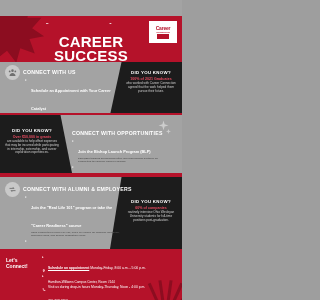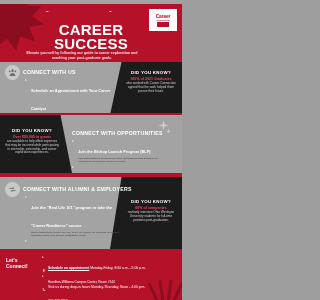--- a/index.html
+++ b/index.html
@@ -6,21 +6,21 @@
   html, body {
     width: 182px; height: 300px;
     font-family: "Liberation Sans", sans-serif;
     background: #9e9e9e;
     overflow: hidden;
   }
   #page { position: relative; width: 182px; height: 300px; background: #a3a3a3; }
 
   
   .header {
-    position: absolute; left: 0; top: 4px; width: 182px; height: 62px;
+    position: absolute; left: 0; top: 16px; width: 182px; height: 62px;
     background: #b5122a; overflow: hidden;
   }
   .starburst {
     position: absolute; left: -22px; top: -18px; width: 66px; height: 66px;
     background: #8c0d20;
     clip-path: polygon(50% 0%,58% 18%,78% 8%,75% 30%,96% 30%,82% 46%,100% 58%,78% 62%,86% 84%,64% 76%,58% 98%,44% 80%,26% 94%,24% 72%,3% 74%,14% 55%,0% 42%,20% 36%,10% 16%,32% 20%);
   }
   .curve-text {
     position: absolute; left: 33px; top: 7px; width: 92px; height: 20px;
   }

